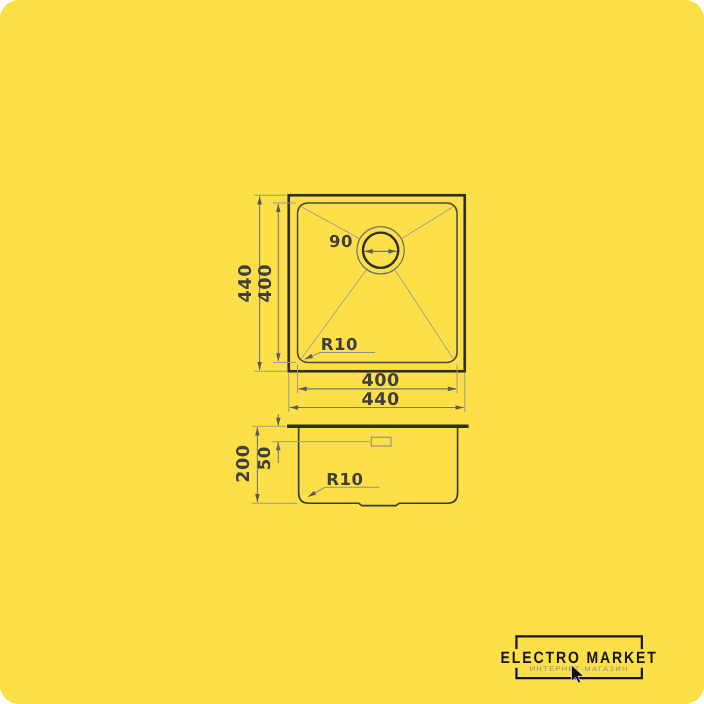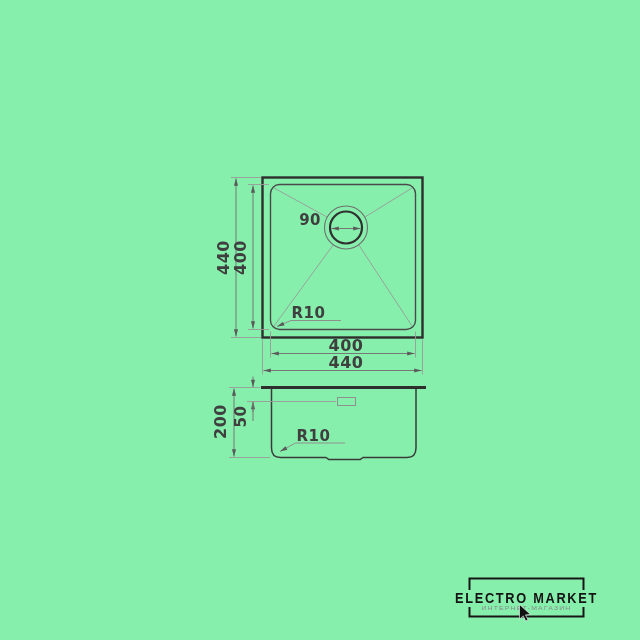--- a/index.html
+++ b/index.html
@@ -8,21 +8,22 @@
     background: #ffffff;
     width: 640px;
     height: 640px;
     overflow: hidden;
     font-family: "DejaVu Sans", "Liberation Sans", sans-serif;
   }
   .stage {
     position: relative;
     width: 640px;
     height: 640px;
-    background: #86efac;
+    background: #fde047;
+    border-radius: 17px;
   }
   svg { display: block; }
 
   
   .outline      { fill: none; stroke: #2e2e2e; stroke-width: 2.4; }
   .outline-thick{ stroke: #2e2e2e; stroke-width: 3; }
   .bowl         { fill: none; stroke: #3a3a3a; stroke-width: 1.5; stroke-linejoin: round; }
   .inner-line   { fill: none; stroke: #4a4a4a; stroke-width: 1.4; }
   .thin-line    { fill: none; stroke: #8f8f8f; stroke-width: 1; }
   .diag-line    { fill: none; stroke: #9a9a9a; stroke-width: 0.9; }

